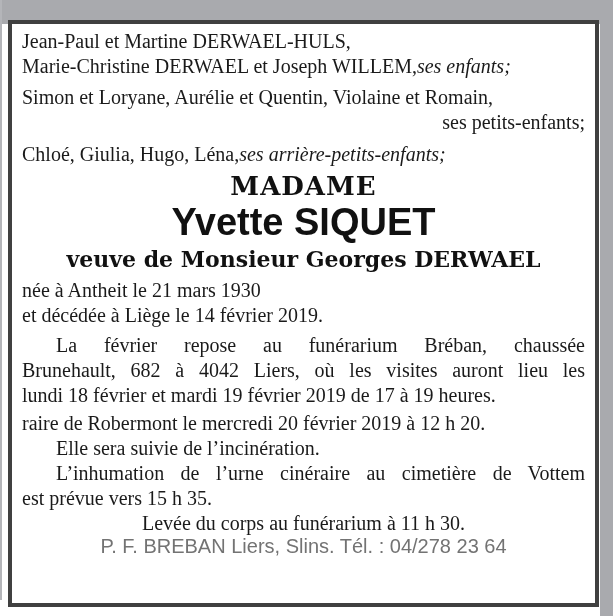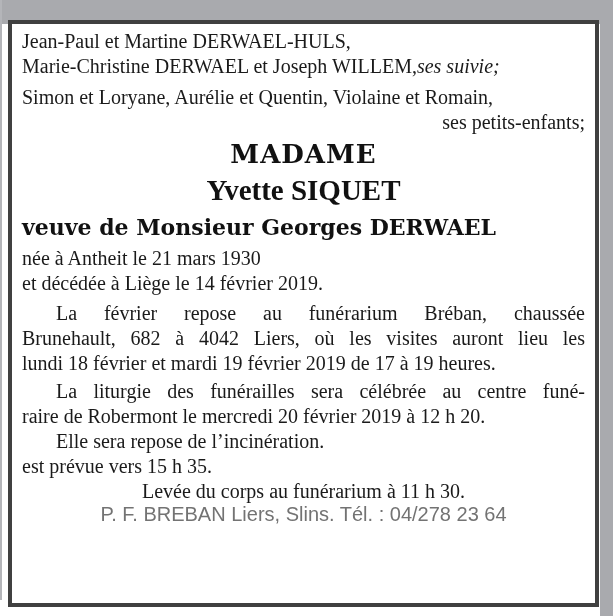--- a/index.html
+++ b/index.html
@@ -49,27 +49,28 @@
     margin-top: 6px;
     font-family: "DejaVu Serif", serif;
     font-weight: bold;
     font-size: 26px;
     line-height: 26px;
     letter-spacing: 1px;
     color: #111111;
   }
   .deceased-name {
     text-align: center;
-    font-family: Liberation Serif, serif;
+    font-family: Liberation Sans, sans-serif;
     font-weight: bold;
-    font-size: 29px;
+    font-size: 38px;
     line-height: 46px;
     color: #111111;
   }
   .widow {
+    text-align: center;
     font-family: "DejaVu Serif", serif;
     font-weight: bold;
     font-size: 22px;
     line-height: 28px;
     color: #111111;
   }
   .birth-death { margin-top: 5px; }
   .para { margin-top: 3px; }
   .para-first { margin-top: 5px; }
   .jline { text-align: justify; text-align-last: justify; }
@@ -91,52 +92,56 @@
 <div class="bg-band-top"></div>
 <div class="bg-band-right"></div>
 <div class="bg-band-left"></div>
 
 <div class="notice">
 
   <div>Jean-Paul et Martine DERWAEL-HULS,</div>
 
   <div class="row">
     <span>Marie-Christine DERWAEL et Joseph WILLEM,</span>
-    <span class="rel">ses suivie;</span>
+    <span class="rel">ses enfants;</span>
   </div>
 
   <div class="gap-sm">Simon et Loryane, Aurélie et Quentin, Violaine et Romain,</div>
 
   <div class="right-line">ses petits-enfants;</div>
 
+  <div class="row gap-md">
+    <span>Chloé, Giulia, Hugo, Léna,</span>
+    <span class="rel">ses arrière-petits-enfants;</span>
+  </div>
 
 
   <div class="madame">MADAME</div>
 
   <div class="deceased-name">Yvette SIQUET</div>
 
   <div class="widow">veuve de Monsieur Georges DERWAEL</div>
 
   <div class="centered birth-death">née à Antheit le 21 mars 1930</div>
   <div class="centered">et décédée à Liège le 14 février 2019.</div>
 
   <div class="para-first">
     <div class="jline indent">La février repose au funérarium Bréban, chaussée</div>
     <div class="jline">Brunehault, 682 à 4042 Liers, où les visites auront lieu les</div>
     <div class="jlast">lundi 18 février et mardi 19 février 2019 de 17 à 19 heures.</div>
   </div>
 
   <div class="para">
-    <div class="jline indent">La liturgie des funérailles sera célébrée au centre funé-</div>
     <div class="jlast">raire de Robermont le mercredi 20 février 2019 à 12 h 20.</div>
   </div>
 
-  <div class="indent">Elle sera repose de l’incinération.</div>
+  <div class="indent">Elle sera suivie de l’incinération.</div>
 
   <div>
+    <div class="jline indent">L’inhumation de l’urne cinéraire au cimetière de Vottem</div>
     <div class="jlast">est prévue vers 15 h 35.</div>
   </div>
 
   <div class="levee">Levée du corps au funérarium à 11 h 30.</div>
 
   <div class="funeral-home">P. F. BREBAN Liers, Slins. Tél. : 04/278 23 64</div>
 
 </div>
 
 </body></html>

